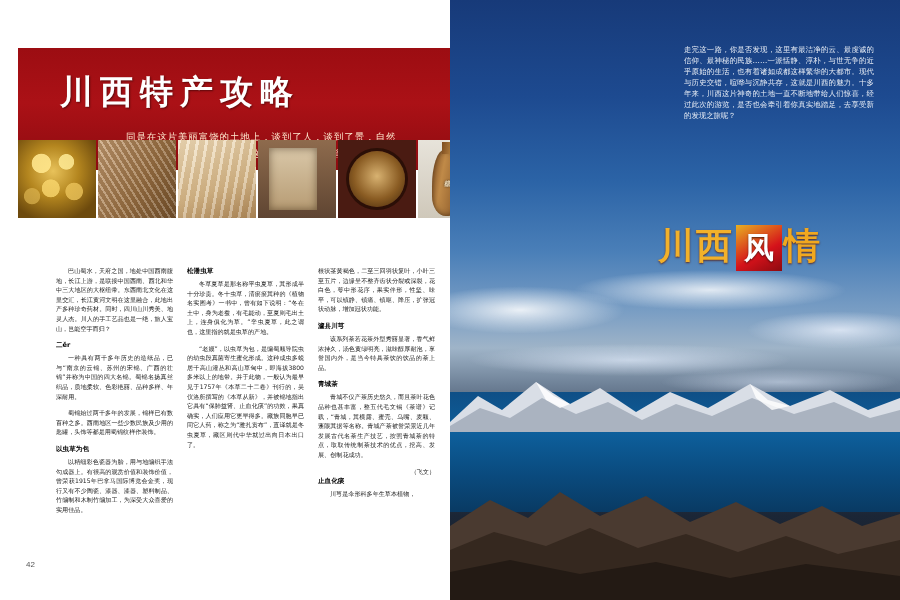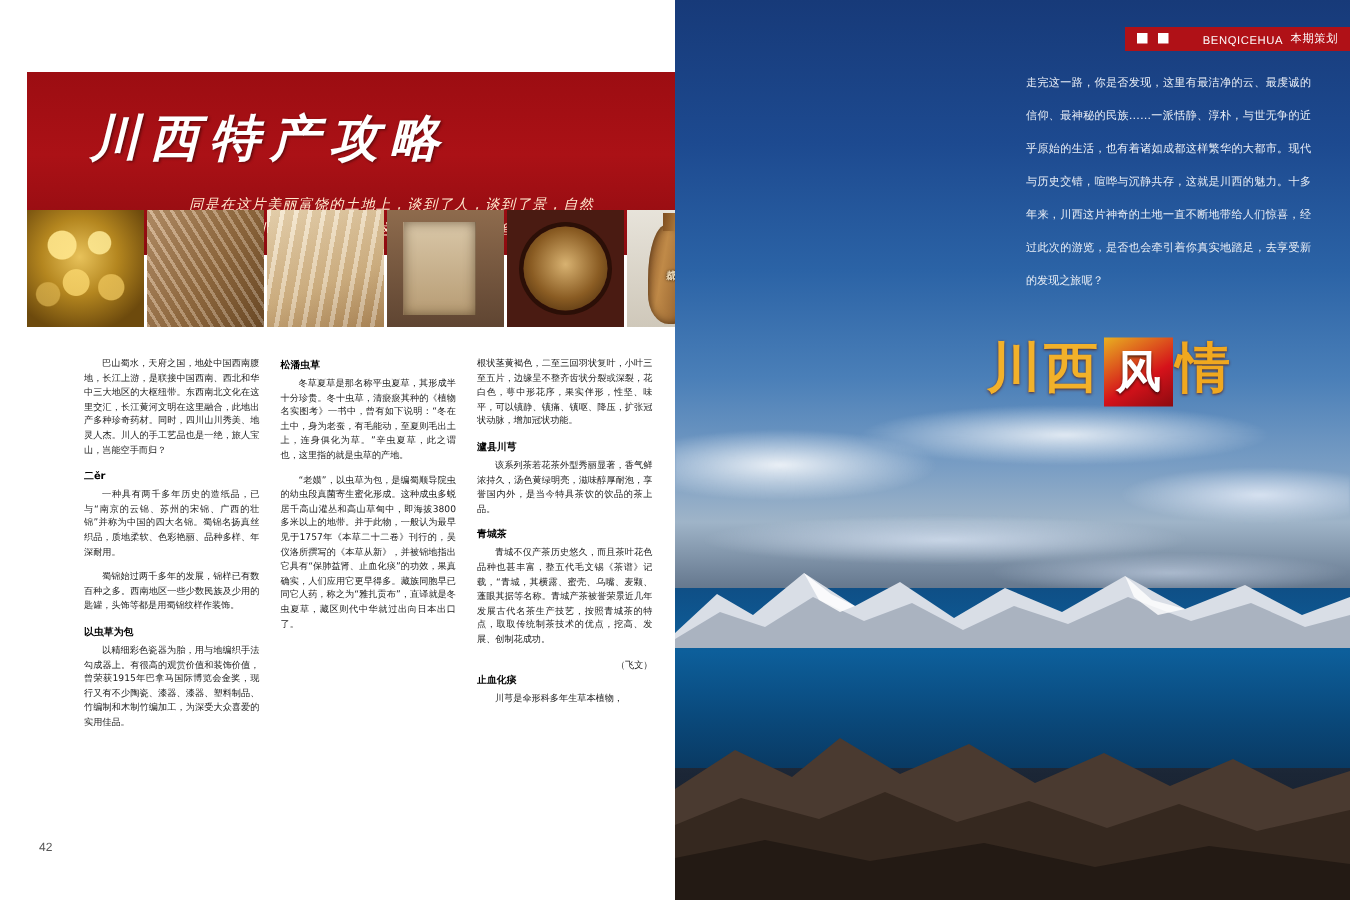--- a/index.html
+++ b/index.html
@@ -25,21 +25,20 @@
   #left-margin-line {
     position: absolute; left: 0; top: 0; width: 18px; height: 600px;
     background: #ffffff;
   }
 
   
   #left-red-block {
     position: absolute; left: 18px; top: 48px;
     width: 432px; height: 122px;
     background: linear-gradient(180deg,#9c0d12 0%, #ab1116 45%, #8d0b10 100%);
-    font-style: italic;
   }
   #left-title {
     position: absolute; left: 42px; top: 22px;
     color: #ffffff;
     font-size: 33px;
     letter-spacing: 7px;
     font-weight: bold;
     font-family: "DejaVu Serif", serif;
     text-shadow: 1px 1px 2px rgba(0,0,0,.45);
     white-space: nowrap;
@@ -126,20 +125,21 @@
     width: 380px; height: 310px;
     display: flex;
     gap: 14px;
   }
   .col {
     width: 117px;
     font-size: 6.1px;
     line-height: 9.6px;
     color: #1b1b1b;
     text-align: justify;
+    margin-top: 28px;
   }
   .col h4 {
     margin: 0 0 3px 0;
     font-size: 6.6px;
     line-height: 10px;
     font-weight: bold;
     color: #000;
   }
   .col p { margin: 0 0 7px 0; text-indent: 12px; }
   .col p.noind { text-indent: 0; }
@@ -229,21 +229,21 @@
     display: flex; align-items: center;
     font-family: "Liberation Sans", sans-serif;
   }
 
   
   #right-intro {
     position: absolute; right: 26px; top: 44px;
     width: 190px;
     color: #e9eef6;
     font-size: 7.4px;
-    line-height: 22px;
+    line-height: 11px;
     text-align: justify;
   }
 
   
   #cx-title {
     position: absolute; left: 208px; top: 225px;
     display: flex; align-items: flex-start;
   }
   #cx-title .ch {
     font-family: "DejaVu Serif", serif;
@@ -342,28 +342,20 @@
     </div>
 
     <div id="mtn-near">
       <svg width="450" height="170" viewBox="0 0 450 170" preserveAspectRatio="none" aria-hidden="true">
         <polygon points="0,96 40,70 78,88 110,62 150,86 196,66 240,92 286,72 330,94 372,76 412,96 450,84 450,170 0,170" fill="#4a3a30"></polygon>
         <polygon points="0,120 44,102 96,116 140,98 188,118 236,104 288,122 336,106 388,124 450,110 450,170 0,170" fill="#35281f"></polygon>
         <polygon points="0,142 60,130 130,144 206,132 280,148 356,134 450,146 450,170 0,170" fill="#231a14"></polygon>
       </svg>
     </div>
 
-    <div id="badge">
-      <div id="badge-sq"></div>
-      <div id="badge-bar">
-        <span>BENQICEHUA</span>
-        <span style="width:5px"></span>
-        <span>本期策划</span>
-      </div>
-    </div>
 
     <div id="right-intro">走完这一路，你是否发现，这里有最洁净的云、最虔诚的信仰、最神秘的民族……一派恬静、淳朴，与世无争的近乎原始的生活，也有着诸如成都这样繁华的大都市。现代与历史交错，喧哗与沉静共存，这就是川西的魅力。十多年来，川西这片神奇的土地一直不断地带给人们惊喜，经过此次的游览，是否也会牵引着你真实地踏足，去享受新的发现之旅呢？</div>
 
     <div id="cx-title">
       <div class="ch">川</div>
       <div class="ch">西</div>
       <div class="feng">
         <span>风</span>
       </div>
       <div class="ch qing">情</div>

